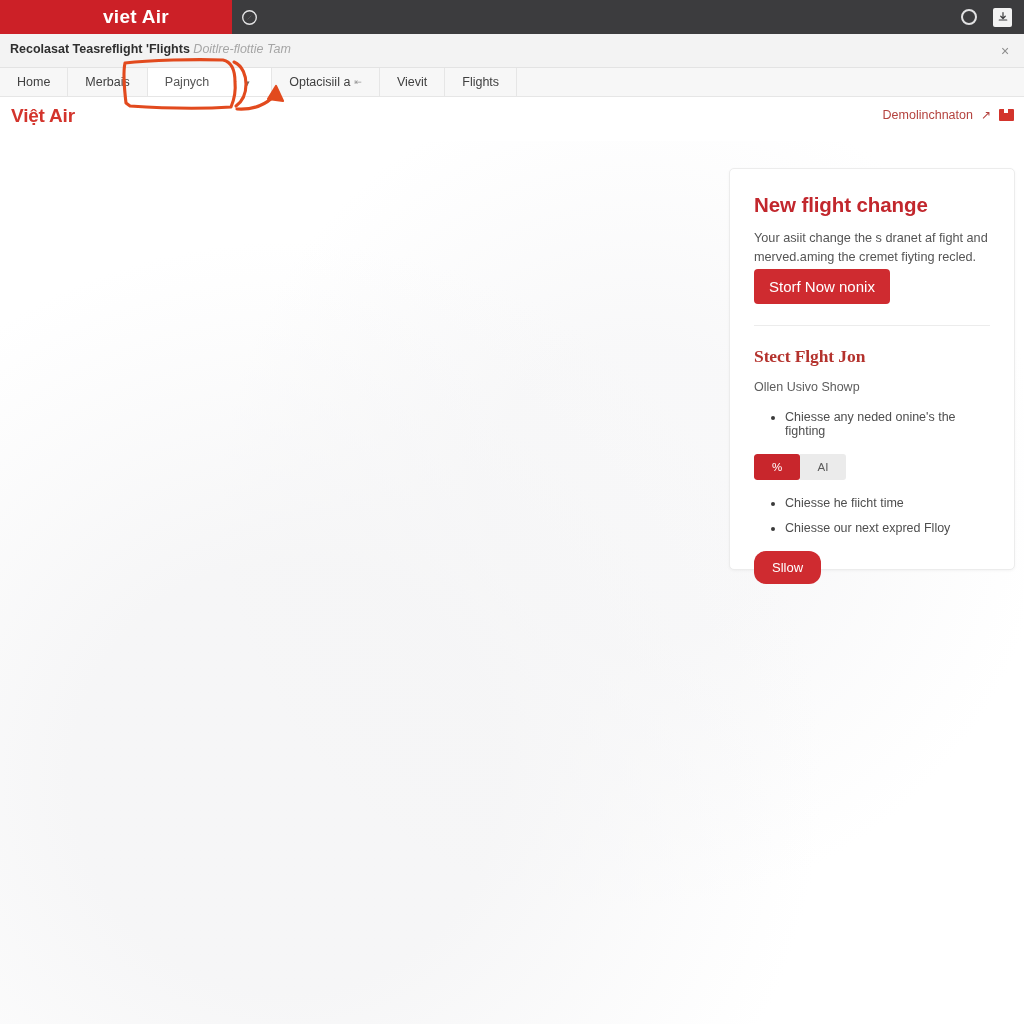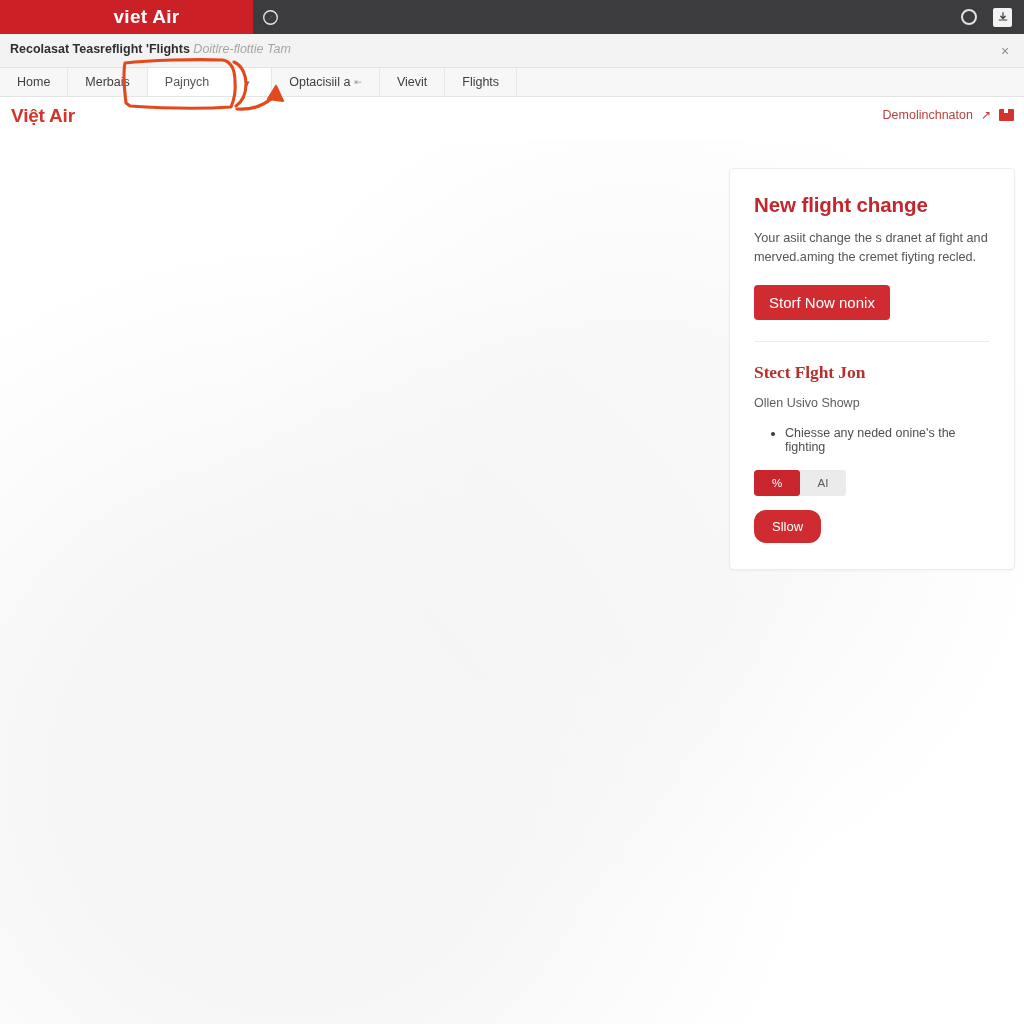--- a/index.html
+++ b/index.html
@@ -19,21 +19,21 @@
   .browser-chrome {
     position: absolute;
     left: 0; top: 0;
     width: 1024px;
     height: 34px;
     background: #3c3c3e;
     display: flex;
     align-items: flex-end;
   }
   .browser-tab {
-    width: 253px;
+    width: 232px;
     height: 34px;
     background: #cc2027;
     color: #ffffff;
     display: flex;
     align-items: center;
     justify-content: center;
     font-size: 19px;
     font-weight: bold;
     letter-spacing: 0.3px;
     box-sizing: border-box;
@@ -220,21 +220,21 @@
     font-weight: bold;
     color: #c2272d;
     margin: 0 0 12px 0;
     letter-spacing: -0.1px;
     filter: blur(0.2px);
   }
   .card-paragraph {
     font-size: 12.7px;
     line-height: 1.5;
     color: #555555;
-    margin: 0 0 18px 0;
+    margin: 0 0 2px 0;
     filter: blur(0.4px);
   }
   .btn-primary {
     display: inline-block;
     background: #cf2b30;
     color: #ffffff;
     border: none;
     border-radius: 4px;
     font-size: 15px;
     padding: 9px 15px;
@@ -407,20 +407,24 @@
 
   <ul class="bullet-list">
     <li class="bullet-item">Chiesse any neded onine's the fighting</li>
   </ul>
 
   <div class="toggle-group">
     <div class="toggle-opt active">%</div>
     <div class="toggle-opt">AI</div>
   </div>
 
+  <ul class="bullet-list">
+    <li class="bullet-item">Chiesse he fiicht time</li>
+    <li class="bullet-item">Chiesse our next expred Flloy</li>
+  </ul>
 
   <button class="btn-secondary">Sllow</button>
 </div>
 
 <svg class="annotation-layer" width="1024" height="1024" viewBox="0 0 1024 1024" aria-hidden="true">
 
   <path d="M126 103 C124 86 123 72 125 63
            C150 60 196 59 223 60
            C232 62 235 72 235 82
            C236 92 234 100 231 107

